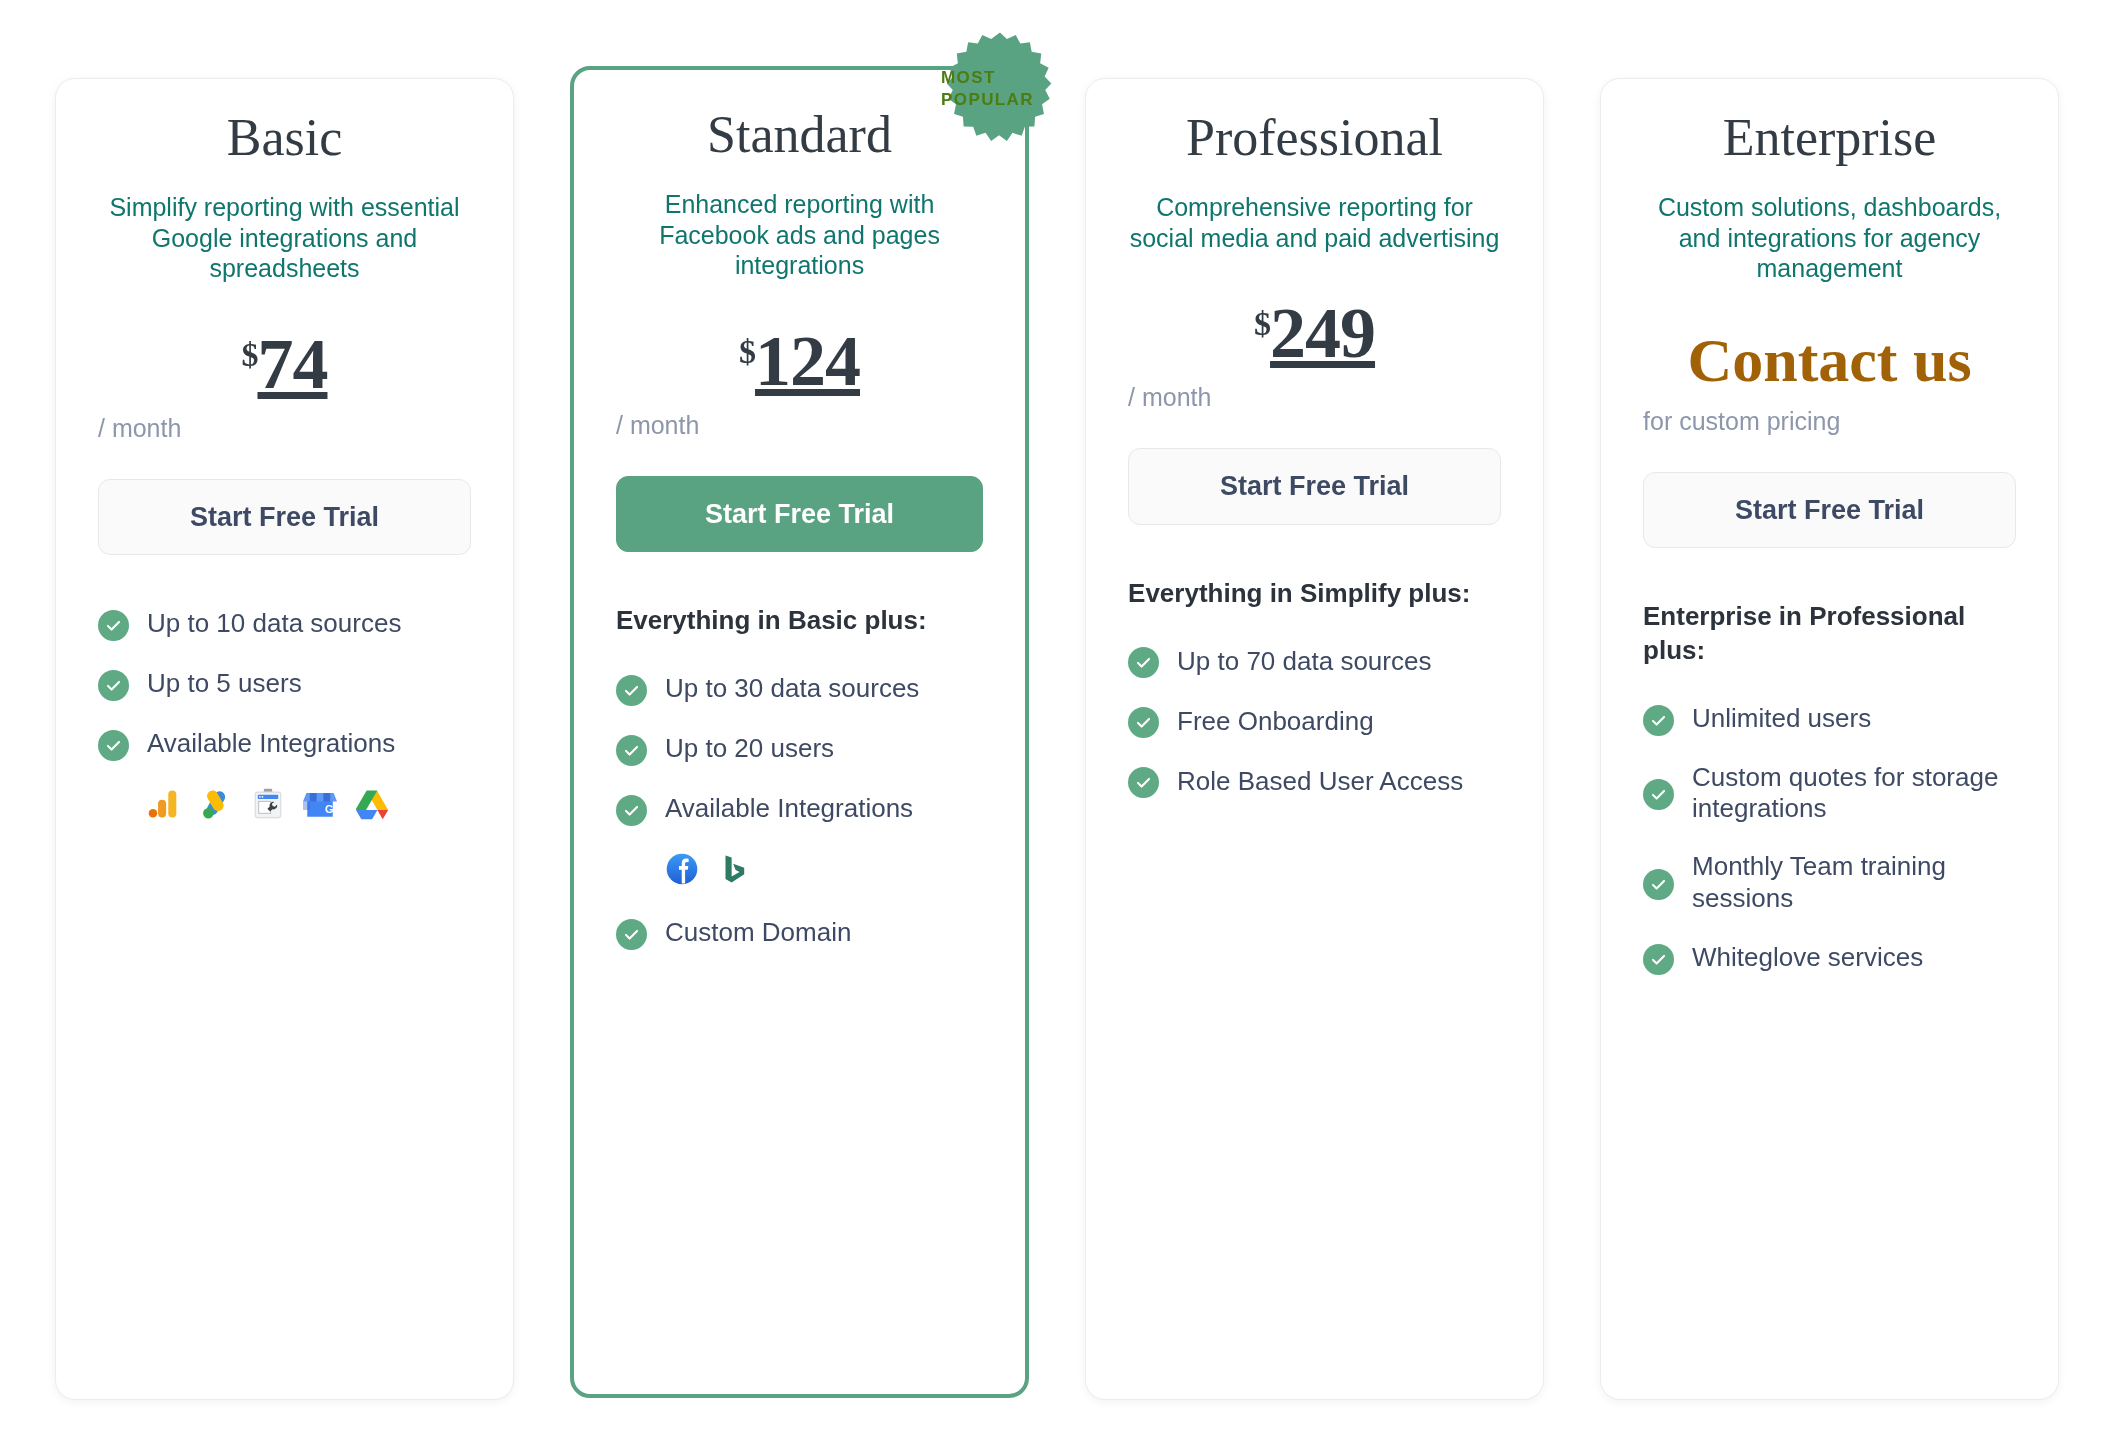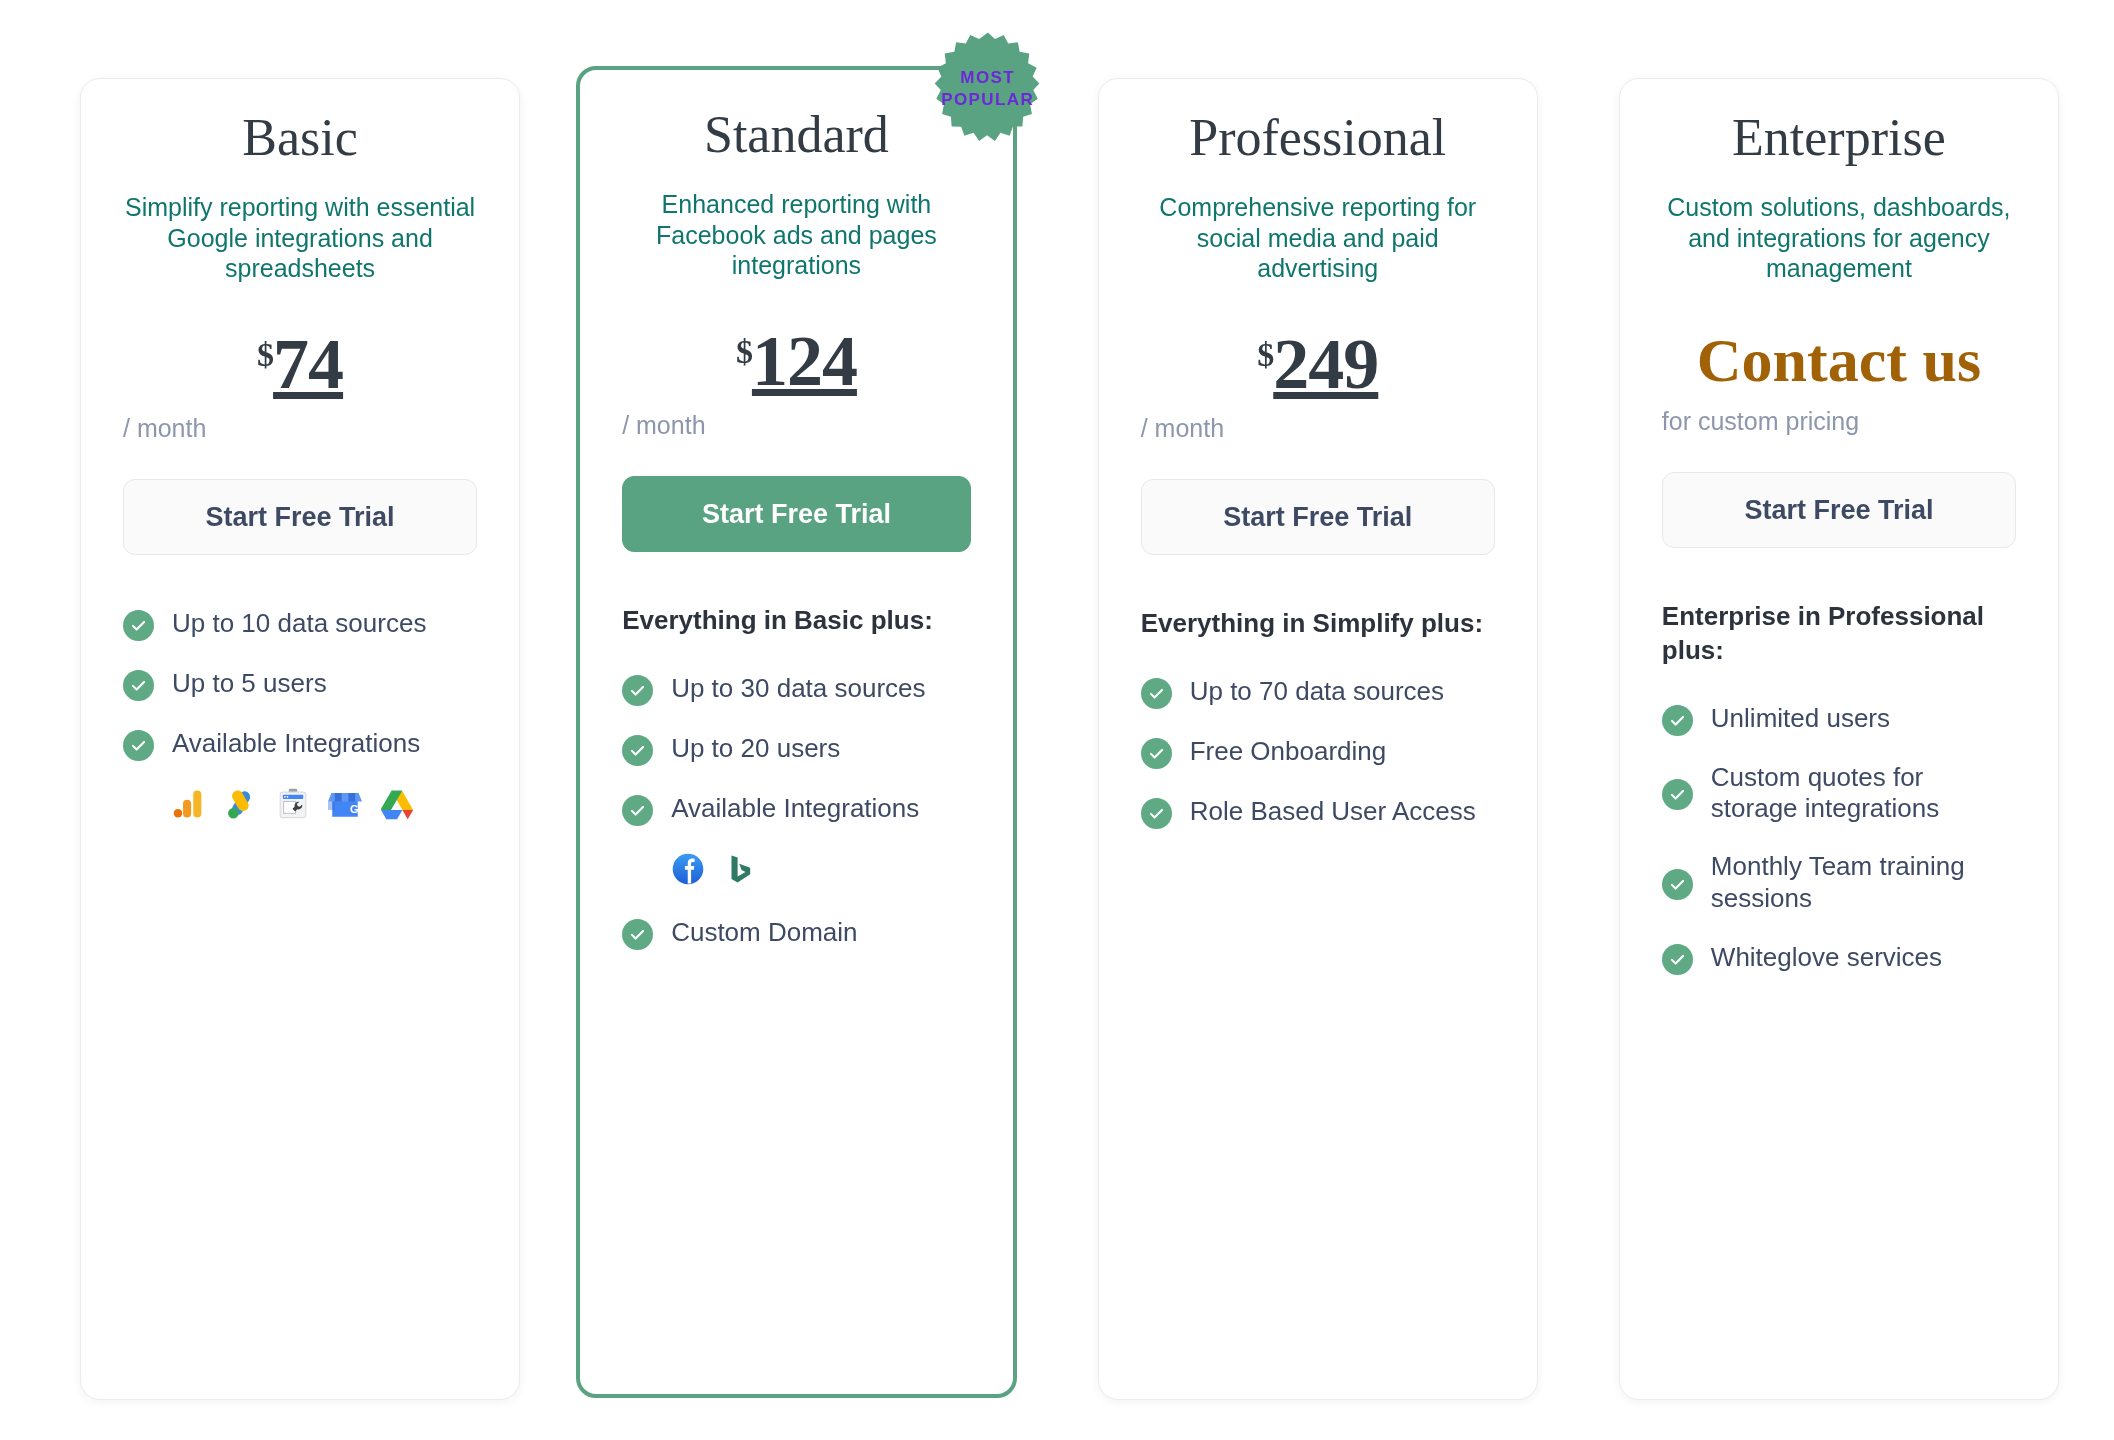--- a/index.html
+++ b/index.html
@@ -32,21 +32,20 @@
     width: 464px;
     margin-right: 56px;
     padding: 30px 42px 44px 42px;
   }
   .card:last-child { margin-right: 0; }
 
   .card.plain {
     border: 1px solid #eaecef;
     box-shadow: 0 2px 10px rgba(17, 24, 39, 0.055);
     min-height: 1322px;
-    margin-left: 25px;
   }
   .card.featured {
     border: 4px solid #5aa382;
     box-shadow: none;
     min-height: 1332px;
     margin-top: -12px;
     padding-top: 36px;
   }
 
   
@@ -57,26 +56,26 @@
     width: 118px;
     height: 118px;
     display: flex;
     align-items: center;
     justify-content: center;
     z-index: 5;
   }
   .badge svg { position: absolute; inset: 0; width: 118px; height: 118px; }
   .badge-text {
     position: relative;
-    color: #6d28d9;
+    color: #4d7c0f;
     font-size: 17px;
     font-weight: bold;
     letter-spacing: 1.4px;
     line-height: 1.28;
-    text-align: center;
+    text-align: left;
     text-transform: uppercase;
   }
 
   
   .plan-name {
     font-family: "Liberation Serif", serif;
     font-size: 52px;
     font-weight: normal;
     color: #333c44;
     text-align: center;

